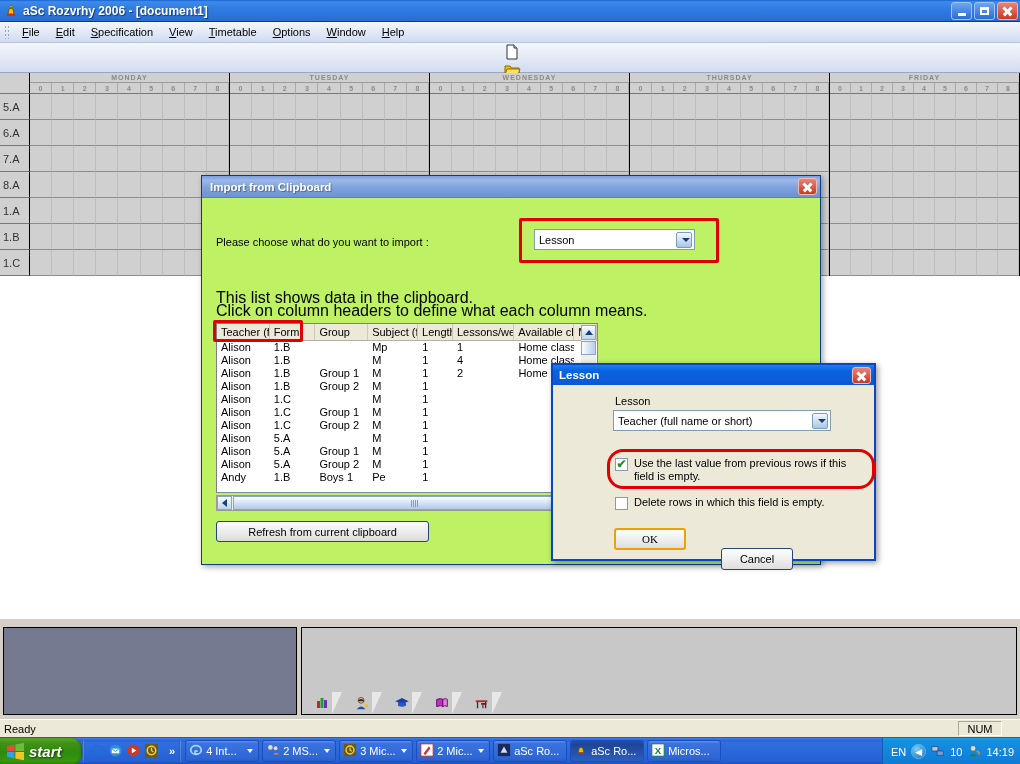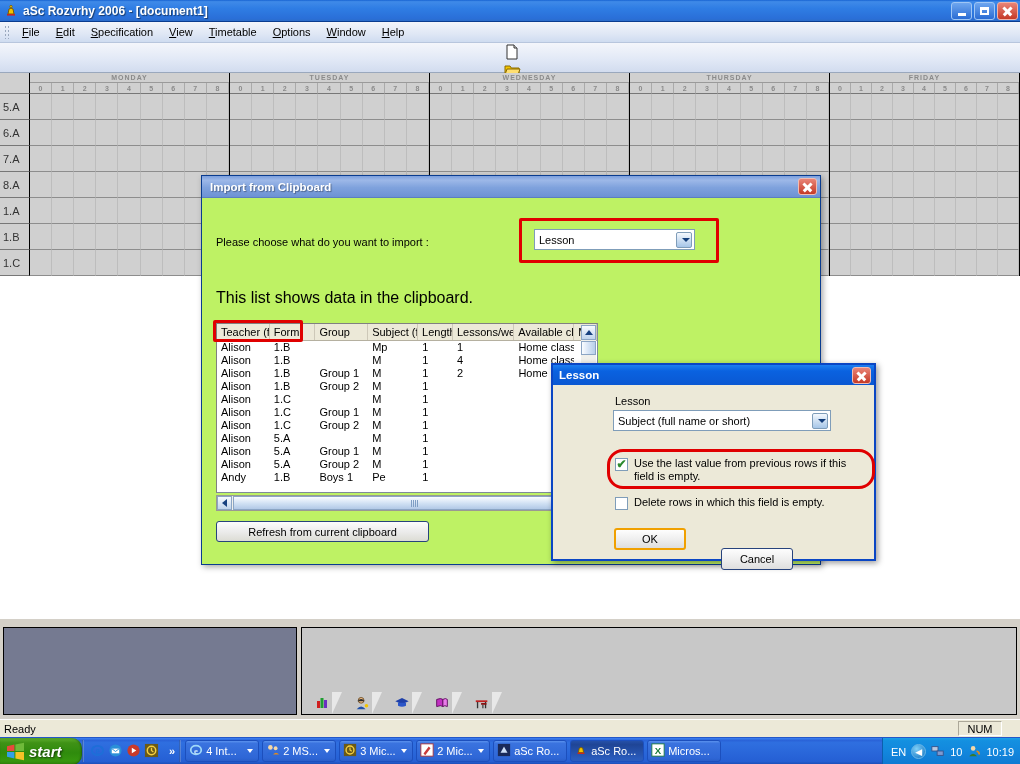--- a/index.html
+++ b/index.html
@@ -296,21 +296,21 @@
     flex: 0 0 13px; display: flex; align-items: center; justify-content: center; margin-top: 1px;
   }
   .chk-mark { color: #2b8a2b; font-size: 12px; font-weight: bold; line-height: 11px; }
   .chk-txt { font-size: 11px; line-height: 12.5px; max-width: 250px; }
   .btn-std {
     height: 22px; width: 72px; font-size: 11px;
     background: linear-gradient(to bottom, #fdfdfd, #efefef 50%, #dedede);
     border: 1px solid #27437c; border-radius: 3px;
     display: flex; align-items: center; justify-content: center;
   }
-  .btn-std.default { border: 2px solid #f0a000; }
+  .btn-std.default { border: 2px solid #f0a000; font-family: Liberation Serif, serif; }
 </style>
 </head>
 <body>
 
 <div id="app">
 
   <div class="titlebar">
     <span class="title-icon">
       <svg width="16" height="16" viewBox="0 0 16 16">
         <path d="M5 11 L11 11 L10 6 A3 3 0 0 0 6 6 Z" fill="#f2c400" stroke="#7a5a00" stroke-width="1"></path>
@@ -1126,21 +1126,21 @@
           </svg>
       </span>
       <span>10</span>
       <span>
         <svg width="14" height="14" viewBox="0 0 16 16">
             <circle cx="7" cy="5" r="2.6" fill="#f5d8a8"></circle>
             <path d="M2.5 14 q4.5 -6 9 0 z" fill="#3a7a2a"></path>
             <path d="M11 8 q3 1 3 4" stroke="#e08a20" stroke-width="2" fill="none"></path>
           </svg>
       </span>
-      <span class="tray-clock">10:19</span>
+      <span class="tray-clock">14:19</span>
     </div>
   </div>
 
   <div class="dlg-import">
     <div class="dlg-title">
       <span>Import from Clipboard</span>
       <div class="dlg-close">
           <i class="a"></i>
           <i class="b"></i>
         </div>
@@ -1152,20 +1152,21 @@
       <div class="combo-lesson">
         <span>Lesson</span>
         <span class="combo-xp-arrow">
             <i class="caret-blue"></i>
           </span>
       </div>
       <div class="hl-red" style="left:317px;top:20px;width:200px;height:45px;"></div>
 
       <div class="lbl-info">
         <div>This list shows data in the clipboard.</div>
+        <div>Click on column headers to define what each column means.</div>
       </div>
 
       <div class="list-frame">
         <div class="lst-header" id="lsthead">
             <div class="lst-h" style="width: 72px;">Teacher (full...</div>
             <div class="lst-h" style="width: 62px;">Form</div>
             <div class="lst-h" style="width: 72px;">Group</div>
             <div class="lst-h" style="width: 68px;">Subject (full ...</div>
             <div class="lst-h" style="width: 47px;">Length</div>
             <div class="lst-h" style="width: 84px;">Lessons/we...</div>
@@ -1311,21 +1312,21 @@
       <span>Lesson</span>
       <div class="dlg-close">
           <i class="a"></i>
           <i class="b"></i>
         </div>
     </div>
 
     <span class="lsn-label">Lesson</span>
 
     <div class="combo-teacher">
-      <span>Subject (full name or short)</span>
+      <span>Teacher (full name or short)</span>
       <span class="combo-xp-arrow">
           <i class="caret-blue"></i>
         </span>
     </div>
 
     <div class="chk-row" style="left:62px;top:92px;width:250px;">
       <span class="chk-box">
           <span class="chk-mark">✔</span>
         </span>
       <span class="chk-txt">Use the last value from previous rows if this field is empty.</span>

